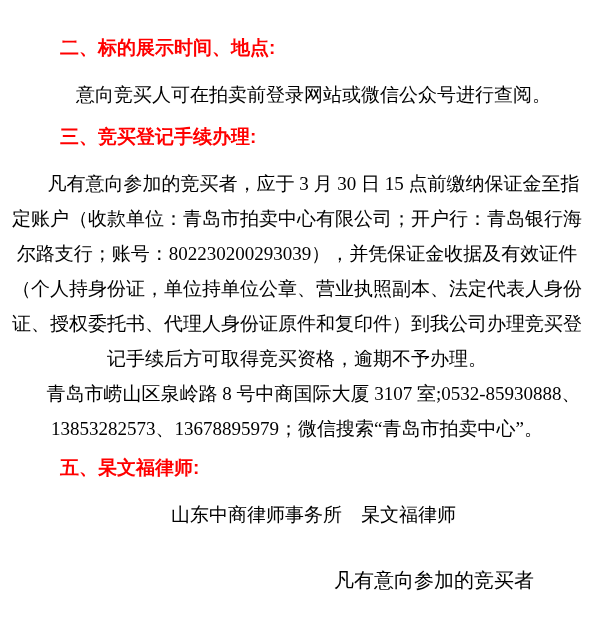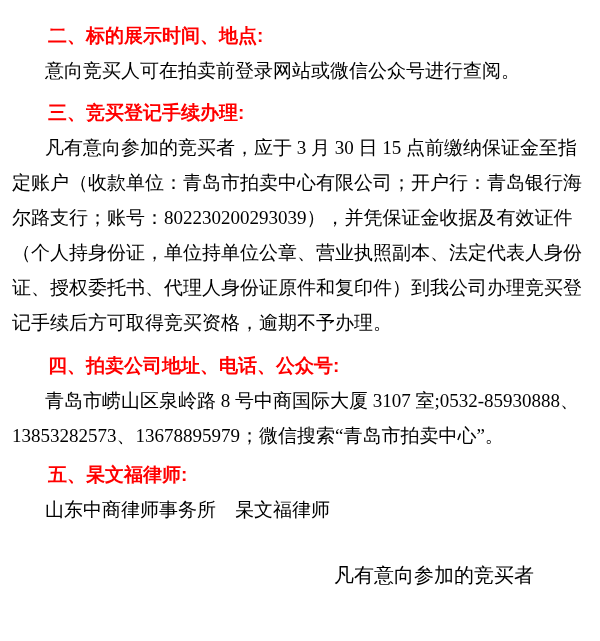--- a/index.html
+++ b/index.html
@@ -13,39 +13,39 @@
     overflow: hidden;
     color: #000000;
     font-family: "Liberation Serif", "DejaVu Serif", serif;
   }
   .doc {
     box-sizing: border-box;
     width: 600px;
     padding: 18px 18px 0 12px;
   }
   .sec-heading {
-    margin: 0;
+    margin: 12px;
     color: #ff0000;
     font-family: "Liberation Sans", "DejaVu Sans", sans-serif;
     font-weight: bold;
     font-size: 19px;
     line-height: 35px;
     text-indent: 36px;
     white-space: pre-line;
   }
   .sec-heading.gap-sm { margin-top: 7px; }
   .sec-heading.gap-md { margin-top: 8px; }
   .sec-heading.gap-xs { margin-top: 4px; }
   .para {
     margin: 0;
     font-size: 19px;
     line-height: 35px;
     text-indent: 33px;
     white-space: pre-line;
-    text-align: left;
+    text-align: center;
   }
   .signature {
     margin-top: 34px;
     padding-right: 48px;
     text-align: right;
   }
   .signature-inner {
     display: inline-block;
     text-align: center;
     font-size: 20px;
@@ -64,21 +64,20 @@
   <p class="para">意向竞买人可在拍卖前登录网站或微信公众号进行查阅。</p>
 
   <h3 class="sec-heading gap-sm">三、竞买登记手续办理:</h3>
   <p class="para">凡有意向参加的竞买者，应于 3 月 30 日 15 点前缴纳保证金至指
 定账户（收款单位：青岛市拍卖中心有限公司；开户行：青岛银行海
 尔路支行；账号：802230200293039），并凭保证金收据及有效证件
 （个人持身份证，单位持单位公章、营业执照副本、法定代表人身份
 证、授权委托书、代理人身份证原件和复印件）到我公司办理竞买登
 记手续后方可取得竞买资格，逾期不予办理。</p>
 
-  <h3 class="sec-heading gap-md">四、拍卖公司地址、电话、公众号:</h3>
   <p class="para">青岛市崂山区泉岭路 8 号中商国际大厦 3107 室;0532-85930888、
 13853282573、13678895979；微信搜索“青岛市拍卖中心”。</p>
 
   <h3 class="sec-heading gap-xs">五、杲文福律师:</h3>
   <p class="para">山东中商律师事务所　杲文福律师</p>
 
   <div class="signature">
     <div class="signature-inner">
       <div class="signature-line">凡有意向参加的竞买者</div>
     </div>

